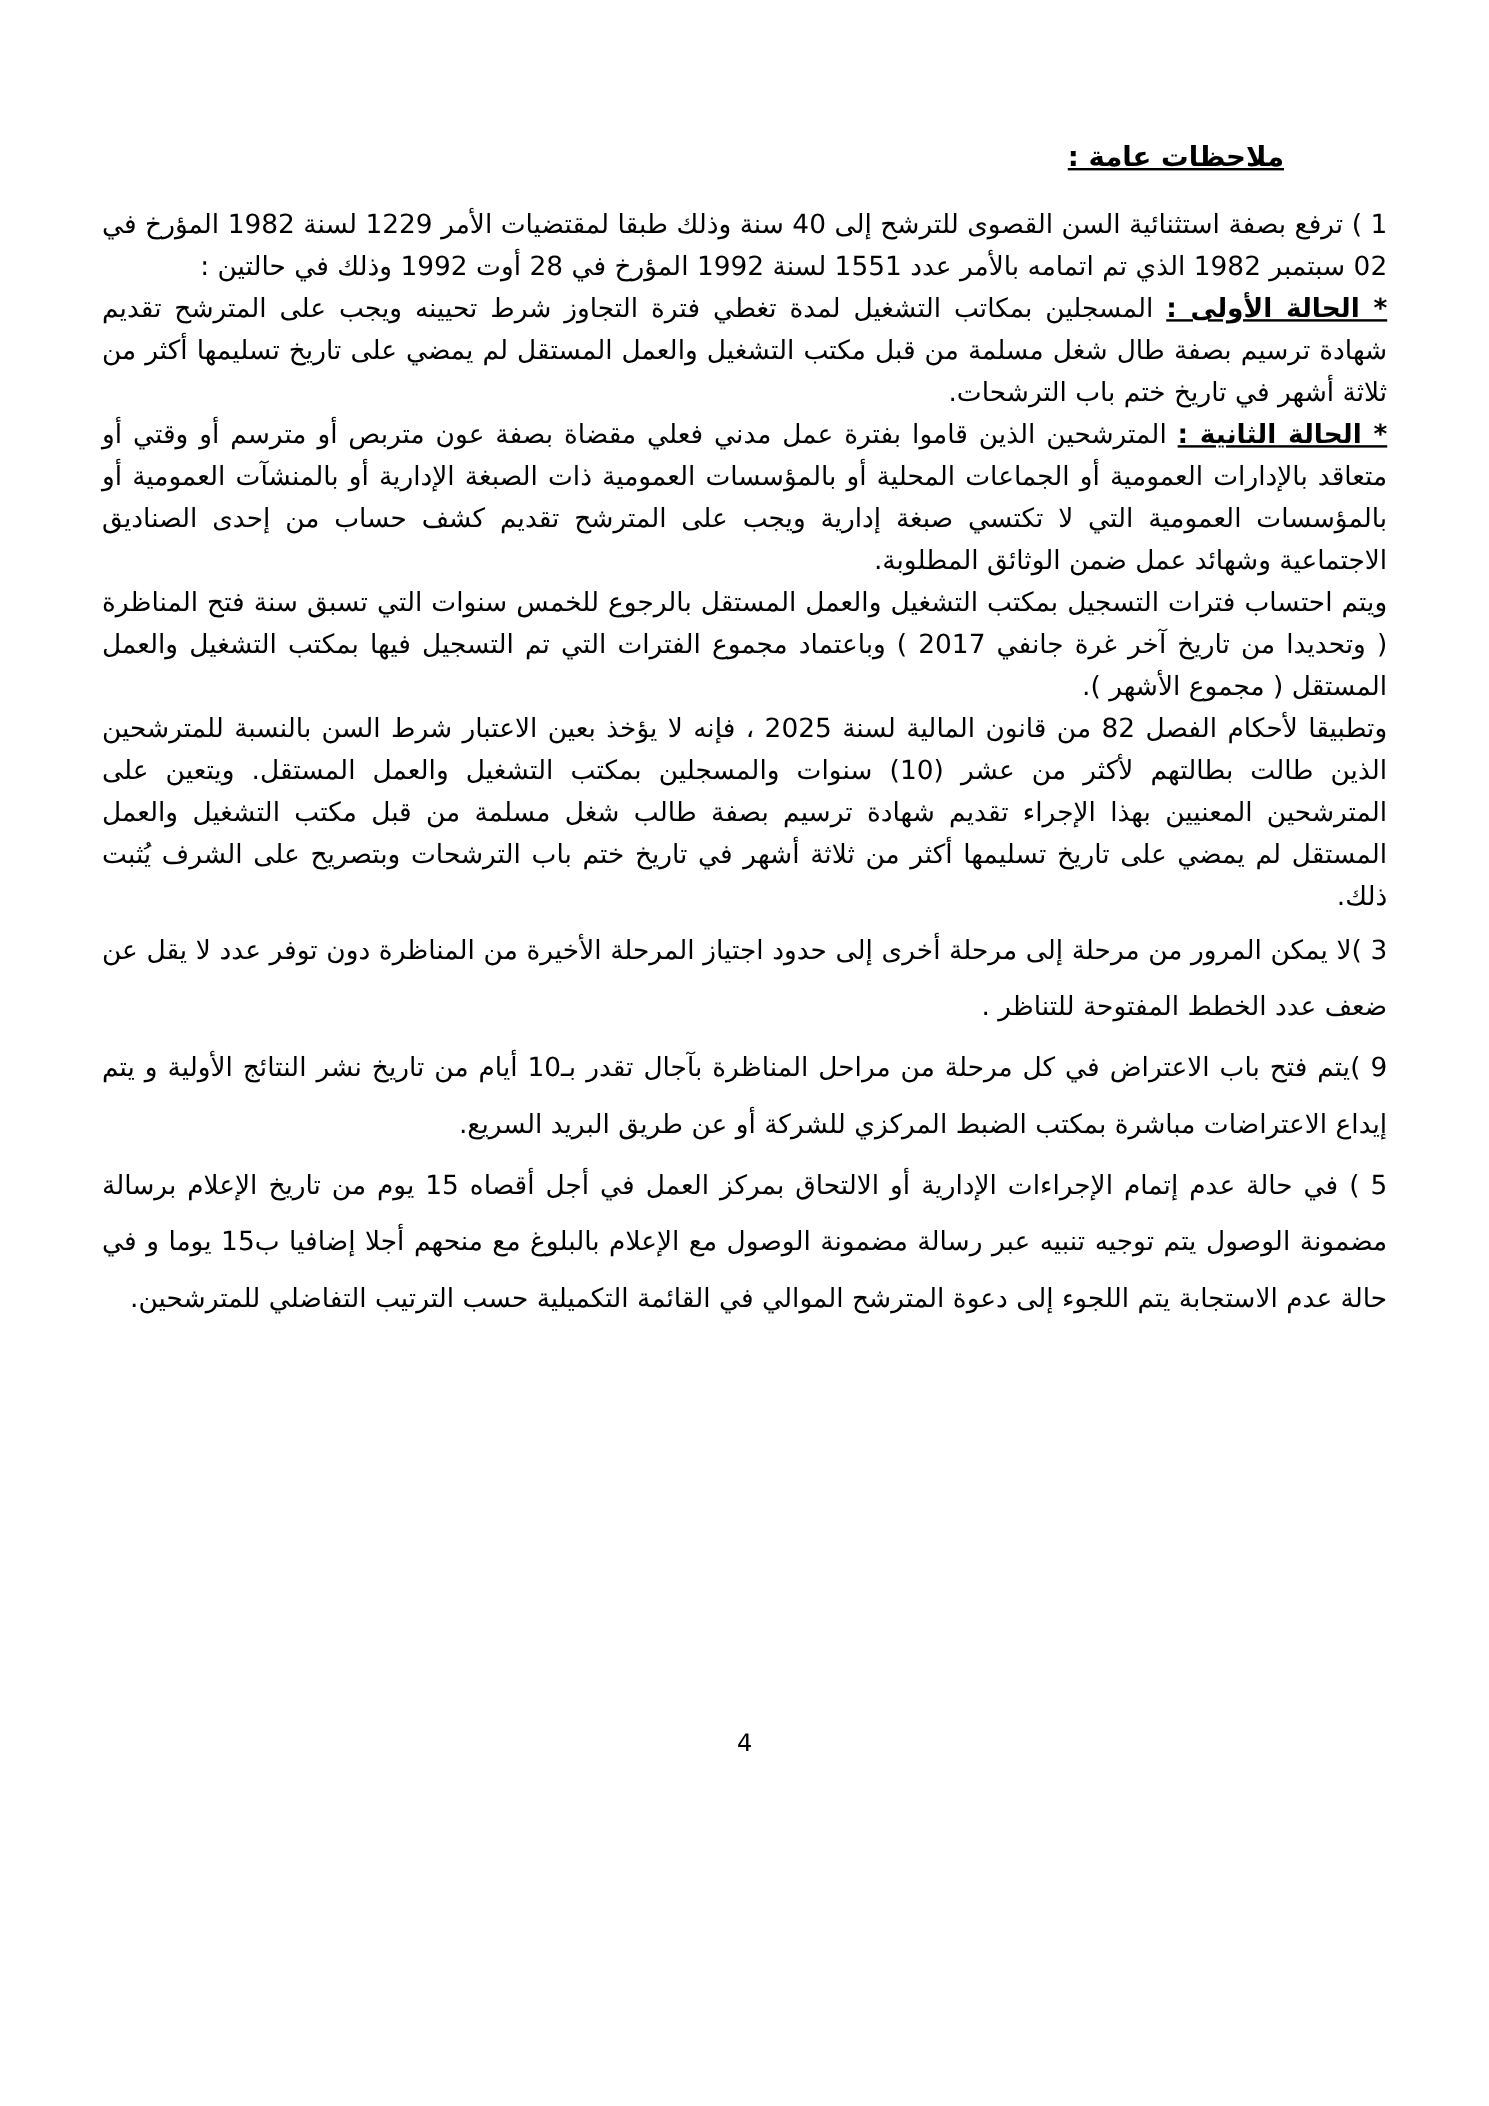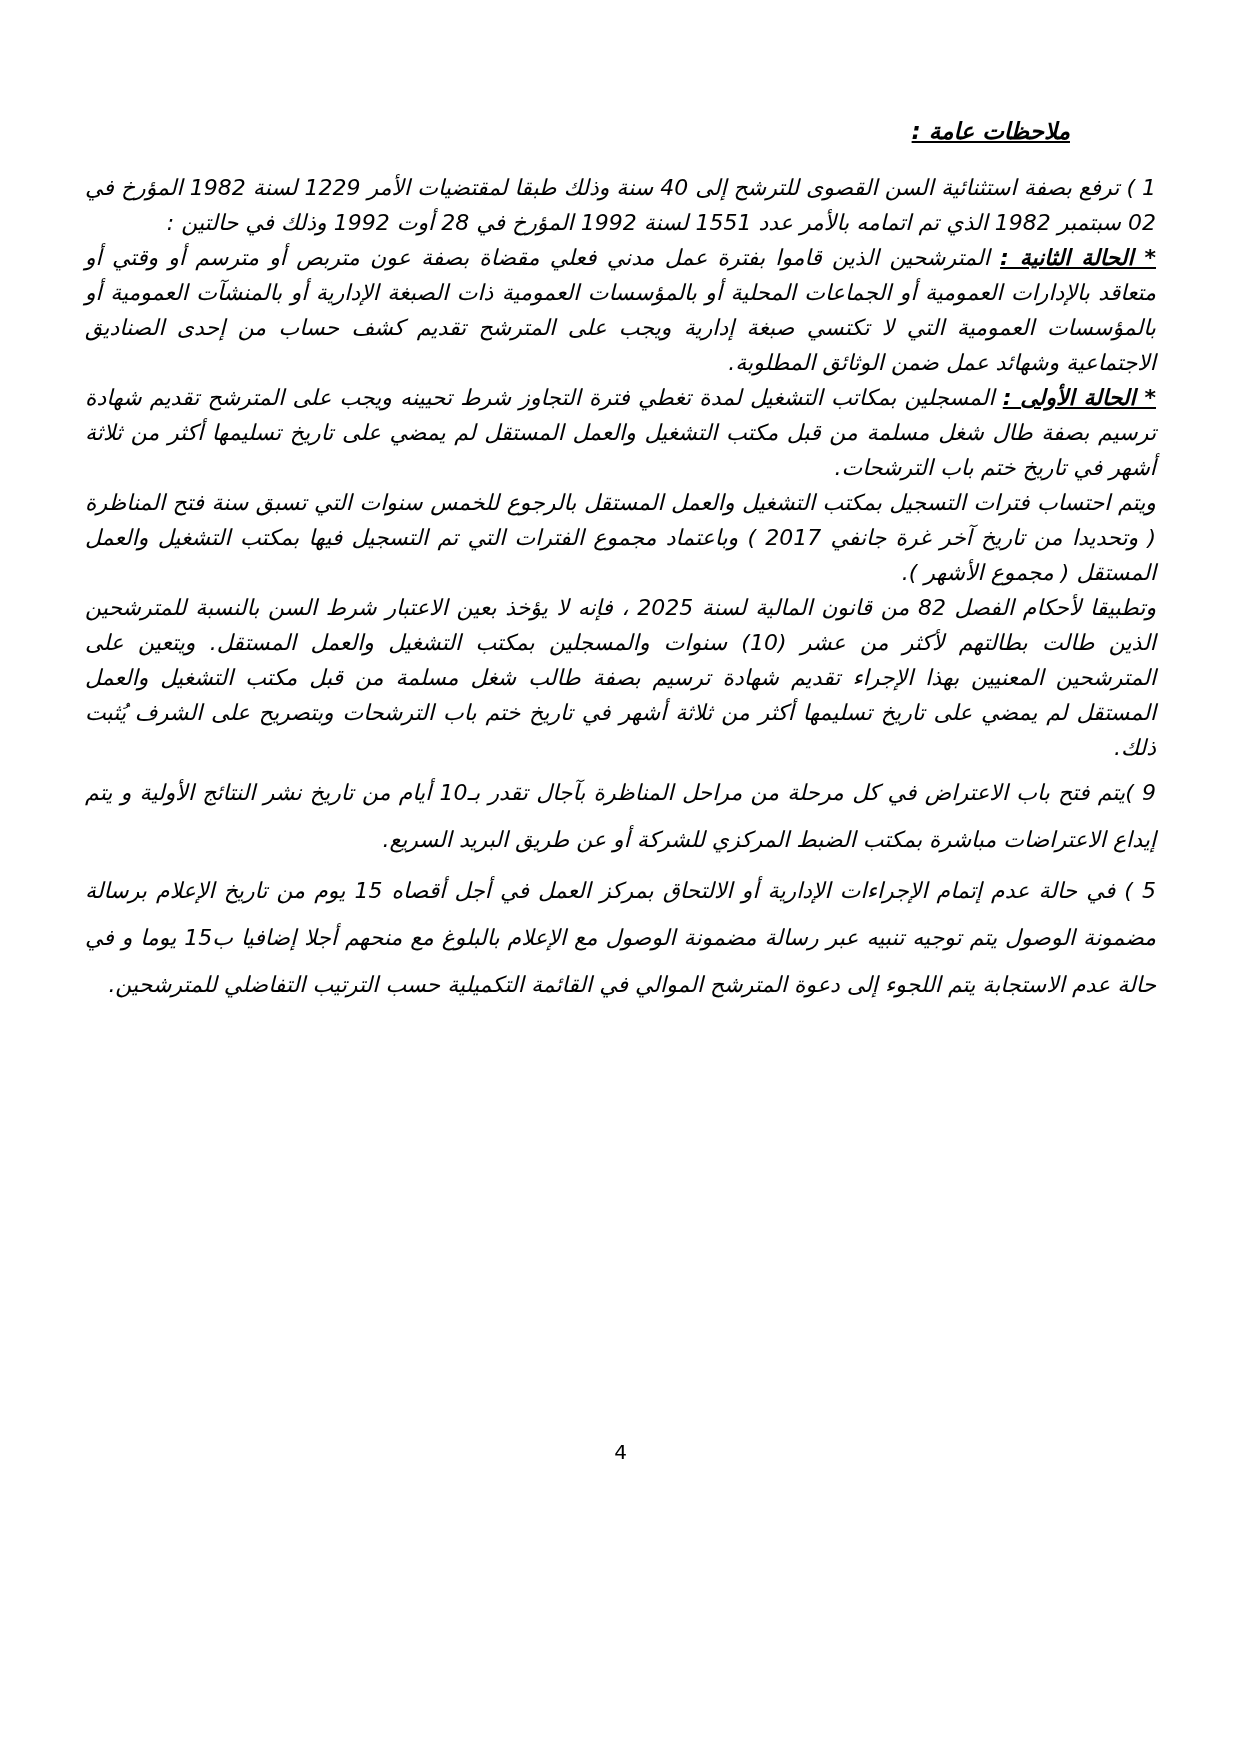--- a/index.html
+++ b/index.html
@@ -16,21 +16,20 @@
     color: #000000;
     direction: rtl;
     font-family: "DejaVu Sans", sans-serif;
     overflow: hidden;
   }
   .content {
     position: absolute;
     top: 118px;
     right: 85px;
     left: 85px;
-    font-style: italic;
   }
   .doc-title {
     font-size: 23px;
     font-weight: bold;
     text-decoration: underline;
     text-align: right;
     margin: 0 86px 26px 0;
     letter-spacing: 0.5px;
   }
   .para {
@@ -67,36 +66,39 @@
 <div class="page">
   <div class="content">
 
     <h1 class="doc-title">ملاحظات عامة :</h1>
 
     <p class="para center-last">
       <span>1 ) ترفع بصفة استثنائية السن القصوى للترشح إلى 40 سنة وذلك طبقا لمقتضيات الأمر 1229 لسنة 1982 المؤرخ في 02 سبتمبر 1982 الذي تم اتمامه بالأمر عدد 1551 لسنة 1992 المؤرخ في 28 أوت 1992 وذلك في حالتين :</span>
     </p>
 
     <p class="para">
-      <span class="lead">* الحالة الثانية :</span><span> المترشحين الذين قاموا بفترة عمل مدني فعلي مقضاة بصفة عون متربص أو مترسم أو وقتي أو متعاقد بالإدارات العمومية أو الجماعات المحلية أو بالمؤسسات العمومية ذات الصبغة الإدارية أو بالمنشآت العمومية أو بالمؤسسات العمومية التي لا تكتسي صبغة إدارية ويجب على المترشح تقديم كشف حساب من إحدى الصناديق الاجتماعية وشهائد عمل ضمن الوثائق المطلوبة.</span>
+      <span class="lead">* الحالة الأولى :</span><span> المسجلين بمكاتب التشغيل لمدة تغطي فترة التجاوز شرط تحيينه ويجب على المترشح تقديم شهادة ترسيم بصفة طال شغل مسلمة من قبل مكتب التشغيل والعمل المستقل لم يمضي على تاريخ تسليمها أكثر من ثلاثة أشهر في تاريخ ختم باب الترشحات.</span>
     </p>
 
     <p class="para">
-      <span class="lead">* الحالة الأولى :</span><span> المسجلين بمكاتب التشغيل لمدة تغطي فترة التجاوز شرط تحيينه ويجب على المترشح تقديم شهادة ترسيم بصفة طال شغل مسلمة من قبل مكتب التشغيل والعمل المستقل لم يمضي على تاريخ تسليمها أكثر من ثلاثة أشهر في تاريخ ختم باب الترشحات.</span>
+      <span class="lead">* الحالة الثانية :</span><span> المترشحين الذين قاموا بفترة عمل مدني فعلي مقضاة بصفة عون متربص أو مترسم أو وقتي أو متعاقد بالإدارات العمومية أو الجماعات المحلية أو بالمؤسسات العمومية ذات الصبغة الإدارية أو بالمنشآت العمومية أو بالمؤسسات العمومية التي لا تكتسي صبغة إدارية ويجب على المترشح تقديم كشف حساب من إحدى الصناديق الاجتماعية وشهائد عمل ضمن الوثائق المطلوبة.</span>
     </p>
 
     <p class="para">
       <span>ويتم احتساب فترات التسجيل بمكتب التشغيل والعمل المستقل بالرجوع للخمس سنوات التي تسبق سنة فتح المناظرة ( وتحديدا من تاريخ آخر غرة جانفي 2017 ) وباعتماد مجموع الفترات التي تم التسجيل فيها بمكتب التشغيل والعمل المستقل ( مجموع الأشهر ).</span>
     </p>
 
     <p class="para">
       <span>وتطبيقا لأحكام الفصل 82 من قانون المالية لسنة 2025 ، فإنه لا يؤخذ بعين الاعتبار شرط السن بالنسبة للمترشحين الذين طالت بطالتهم لأكثر من عشر (10) سنوات والمسجلين بمكتب التشغيل والعمل المستقل. ويتعين على المترشحين المعنيين بهذا الإجراء تقديم شهادة ترسيم بصفة طالب شغل مسلمة من قبل مكتب التشغيل والعمل المستقل لم يمضي على تاريخ تسليمها أكثر من ثلاثة أشهر في تاريخ ختم باب الترشحات وبتصريح على الشرف يُثبت ذلك.</span>
     </p>
 
 
+    <p class="para wide">
+      <span>3 )لا يمكن المرور من مرحلة إلى مرحلة أخرى إلى حدود اجتياز المرحلة الأخيرة من المناظرة دون توفر عدد لا يقل عن ضعف عدد الخطط المفتوحة للتناظر .</span>
+    </p>
 
     <p class="para wide">
       <span>9 )يتم فتح باب الاعتراض في كل مرحلة من مراحل المناظرة بآجال تقدر بـ10 أيام من تاريخ نشر النتائج الأولية و يتم إيداع الاعتراضات مباشرة بمكتب الضبط المركزي للشركة أو عن طريق البريد السريع.</span>
     </p>
 
     <p class="para wide">
       <span>5 ) في حالة عدم إتمام الإجراءات الإدارية أو الالتحاق بمركز العمل في أجل أقصاه 15 يوم من تاريخ الإعلام برسالة مضمونة الوصول يتم توجيه تنبيه عبر رسالة مضمونة الوصول مع الإعلام بالبلوغ مع منحهم أجلا إضافيا ب15 يوما و في حالة عدم الاستجابة يتم  اللجوء إلى دعوة المترشح الموالي في القائمة التكميلية حسب الترتيب التفاضلي للمترشحين.</span>
     </p>
 
   </div>

